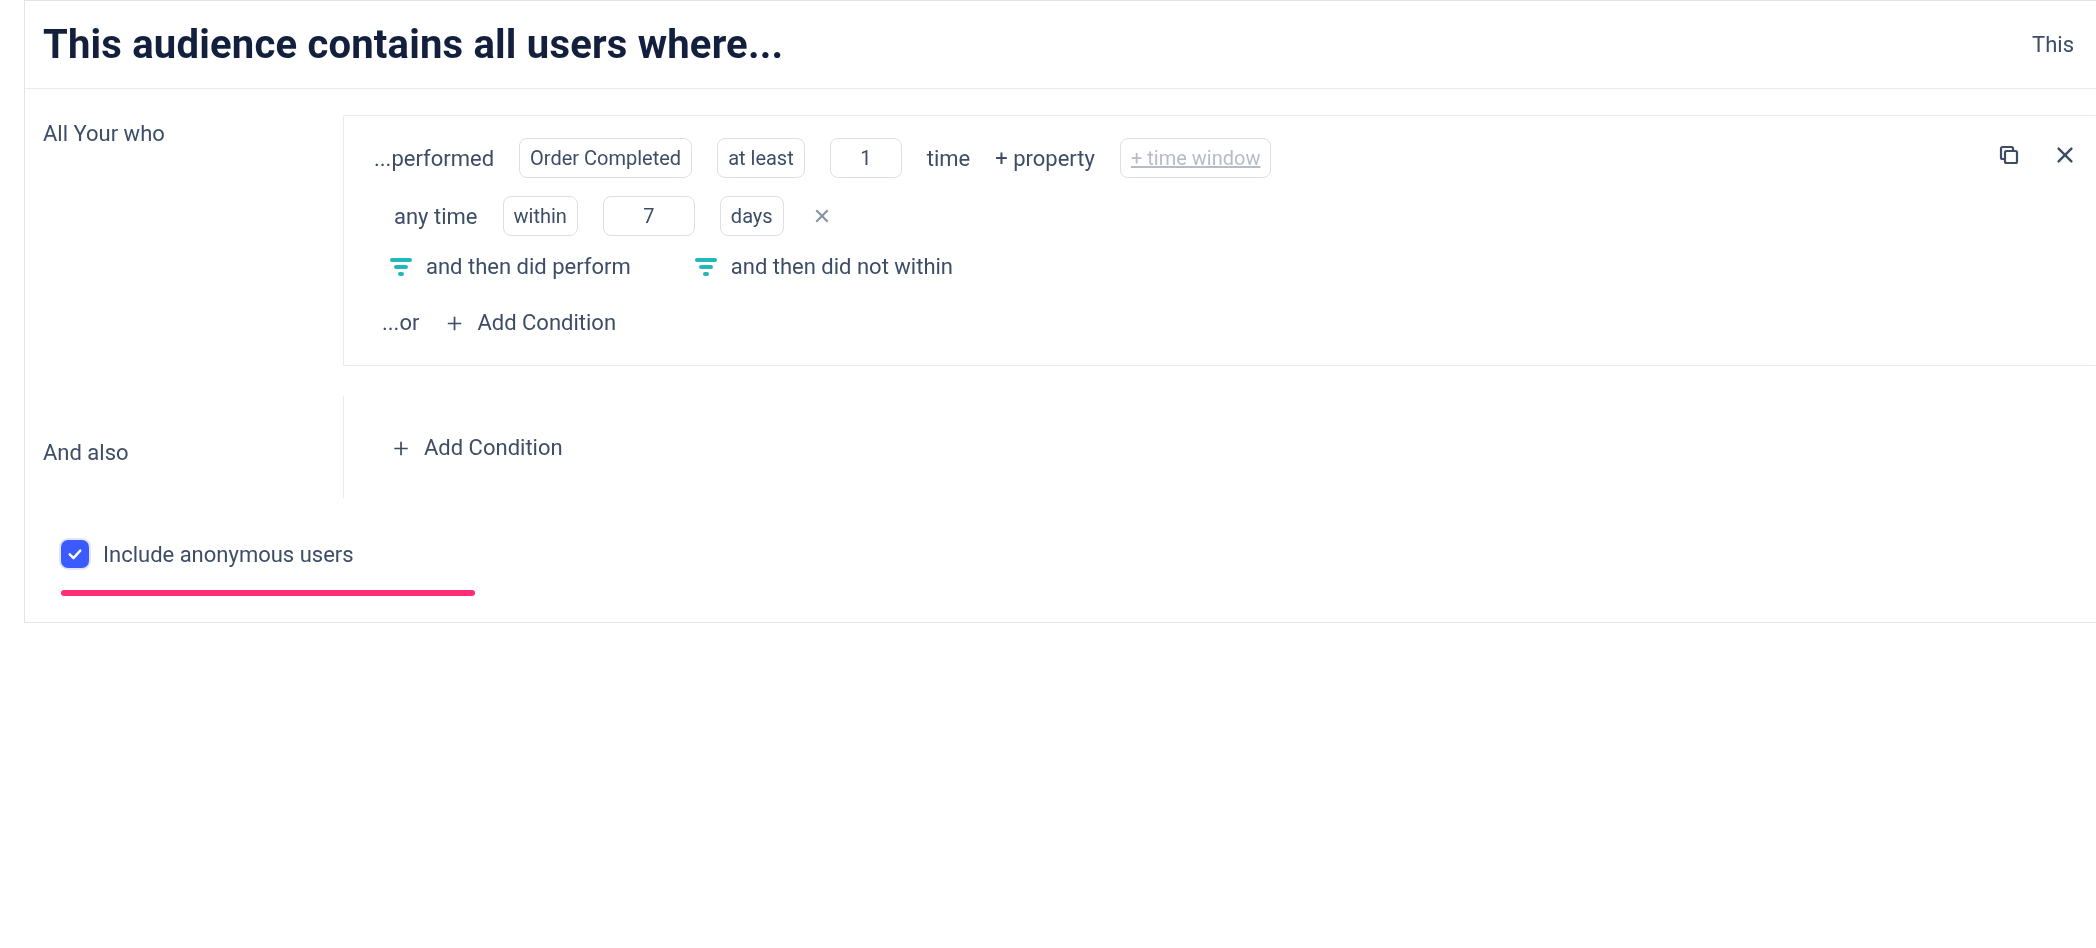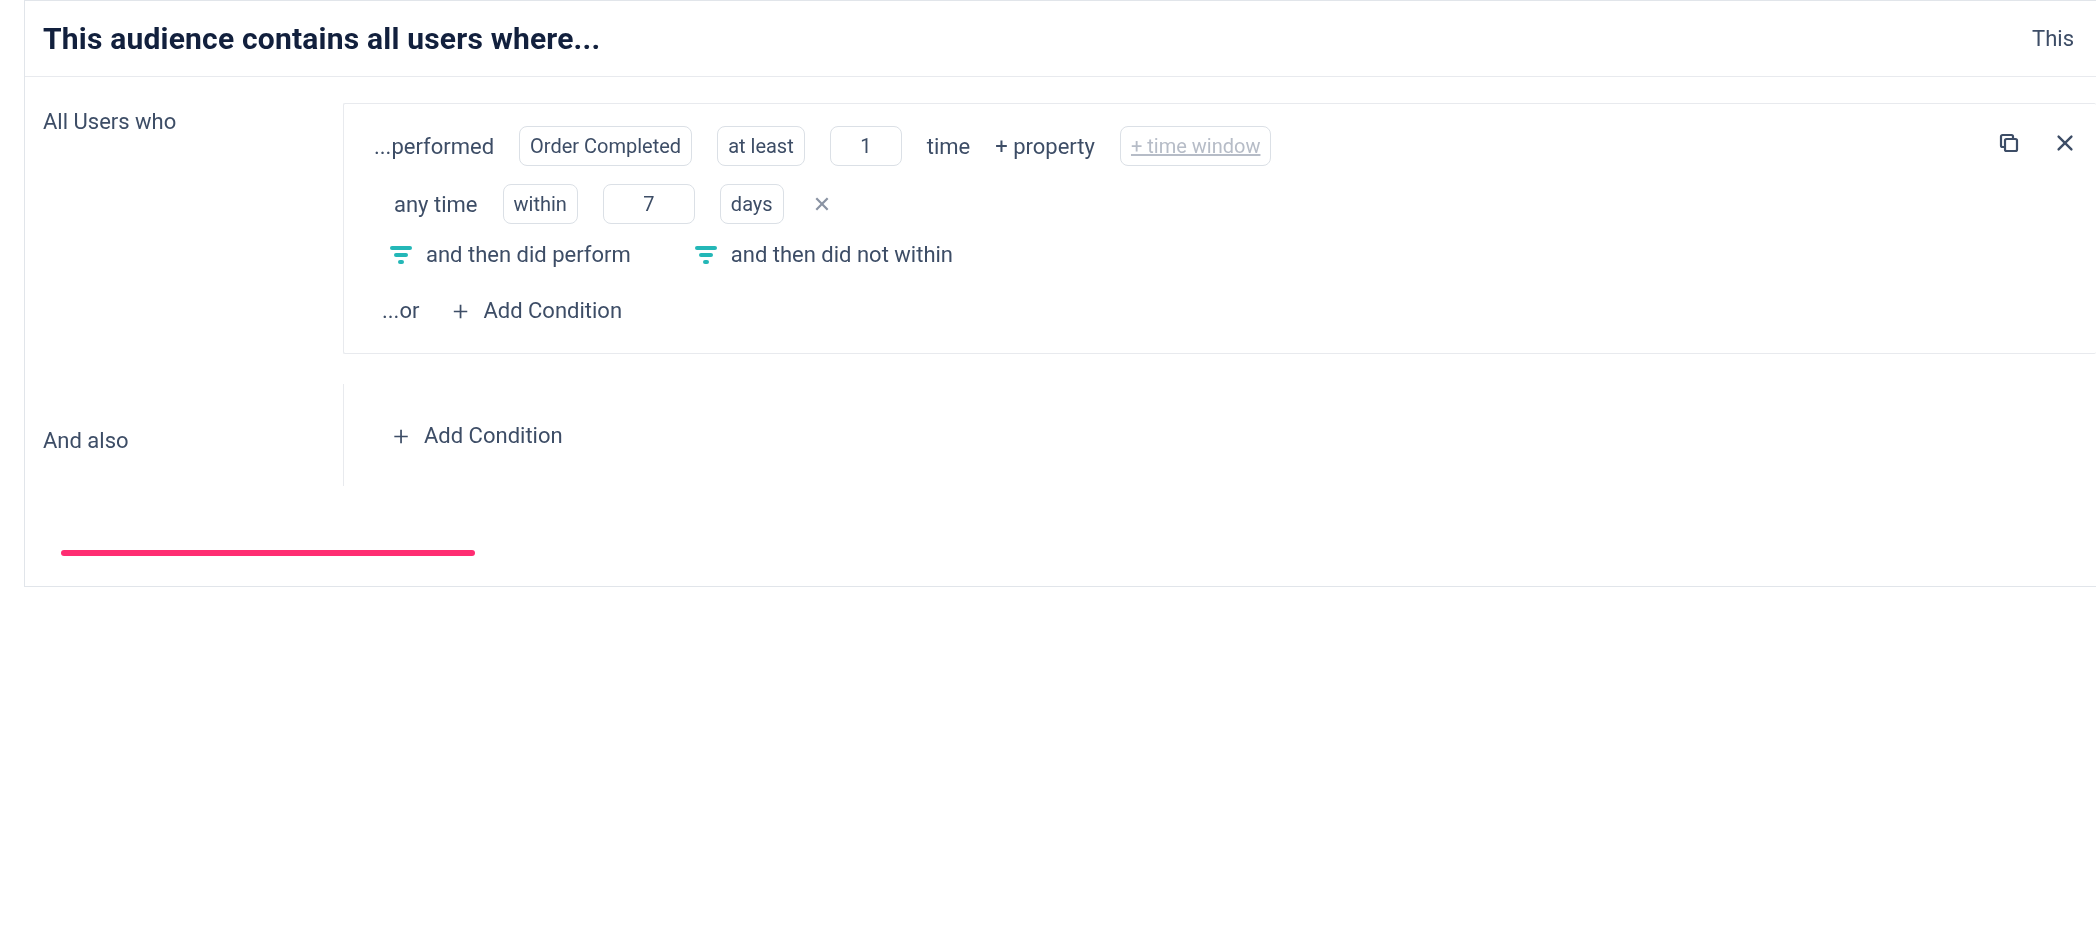--- a/index.html
+++ b/index.html
@@ -13,41 +13,41 @@
     --blue:#3b5bff;
     --pink:#ff2d72;
     --placeholder:#b6bcc7;
     --bg:#ffffff;
   }
   html,body{margin:0;padding:0;background:#fff;font-family:-apple-system,BlinkMacSystemFont,"Segoe UI",Roboto,Helvetica,Arial,sans-serif;color:var(--text);}
   .page{width:2096px;min-height:948px;box-sizing:border-box;padding:0;}
   .page-title{font-size:42px;font-weight:700;color:var(--navy);letter-spacing:.2px;margin:22px 0 48px 26px;}
   .panel{border:1px solid var(--border);border-right:none;border-radius:0;margin-left:24px;}
   .panel-header{display:flex;align-items:center;justify-content:space-between;padding:20px 22px 20px 18px;border-bottom:1px solid var(--light-border);}
-  .panel-header h2{margin:0;font-size:30px;font-weight:700;color:var(--navy);letter-spacing:.2px;}
+  .panel-header h2{margin:0;font-size:40px;font-weight:700;color:var(--navy);letter-spacing:.2px;}
   .clone{font-size:22px;color:var(--muted);cursor:pointer;}
   .body{padding:26px 0 26px 18px;}
   .row{display:flex;align-items:flex-start;}
   .row-label{width:300px;font-size:22px;color:var(--muted);padding-top:6px;}
   .builder{flex:1;border:1px solid var(--light-border);border-right:none;border-radius:2px;padding:22px 14px 30px 30px;position:relative;}
   .line{display:flex;align-items:center;flex-wrap:wrap;gap:25px;margin-bottom:18px;}
   .lbl{font-size:22px;color:var(--muted);}
   .pill{display:inline-flex;align-items:center;justify-content:center;height:40px;padding:0 10px;font-size:20px;color:var(--muted);background:#fff;border:1px solid var(--pill-border);border-radius:8px;cursor:pointer;box-sizing:border-box;}
   .pill.small{padding:0 16px;min-width:50px;}
   .pill.num{min-width:72px;}
   .pill.muted{color:var(--placeholder);text-decoration:underline;}
   .text-btn{font-size:22px;color:var(--muted);cursor:pointer;display:inline-flex;align-items:center;gap:10px;}
   .funnel-group{display:flex;gap:64px;margin-top:6px;margin-bottom:30px;margin-left:16px;}
   .funnel-btn{display:inline-flex;align-items:center;gap:14px;font-size:22px;color:var(--muted);cursor:pointer;}
   .funnel-icon{width:22px;height:18px;position:relative;}
   .funnel-icon span{position:absolute;left:50%;transform:translateX(-50%);height:4px;background:var(--teal);border-radius:2px;}
   .funnel-icon .b1{top:0;width:22px;}
   .funnel-icon .b2{top:7px;width:14px;}
   .funnel-icon .b3{top:14px;width:6px;}
-  .add-row{display:flex;align-items:center;gap:28px;margin-top:30px;margin-left:8px;}
+  .add-row{display:flex;align-items:center;gap:22px;margin-top:30px;margin-left:8px;}
   .plus{font-size:26px;font-weight:400;color:var(--muted);line-height:1;}
   .icon-btn{display:inline-flex;align-items:center;justify-content:center;width:34px;height:34px;color:var(--muted);cursor:pointer;}
   .top-right-actions{position:absolute;top:22px;right:14px;display:flex;gap:22px;}
   .close-tw{font-size:22px;color:#8a93a3;cursor:pointer;padding:0 4px;}
   .and-also{display:flex;align-items:center;margin-top:30px;}
   .and-also .row-label{padding-top:10px;}
   .and-also-rail{border-left:1px solid var(--light-border);padding:38px 0 38px 44px;flex:1;display:flex;align-items:center;}
   .footer{margin:42px 0 0 18px;display:inline-flex;flex-direction:column;align-items:flex-start;}
   .cb-row{display:inline-flex;align-items:center;gap:14px;}
   .cb{width:28px;height:28px;border-radius:7px;background:var(--blue);display:inline-flex;align-items:center;justify-content:center;cursor:pointer;box-shadow:0 0 0 2px rgba(59,91,255,.15);}
@@ -63,21 +63,21 @@
 
   <div class="panel">
     <div class="panel-header">
       <h2>This audience contains all users where...</h2>
       <div class="clone">This</div>
     </div>
 
     <div class="body">
 
       <div class="row">
-        <div class="row-label">All Users who</div>
+        <div class="row-label">All Your who</div>
 
         <div class="builder">
           <div class="top-right-actions">
             <span class="icon-btn">
               <svg viewBox="0 0 24 24" width="24" height="24" fill="none" stroke="currentColor" stroke-width="2.2">
                 <rect x="8" y="8" width="12" height="12" rx="1.5"></rect>
                 <path d="M16 8V5.5A1.5 1.5 0 0 0 14.5 4H5.5A1.5 1.5 0 0 0 4 5.5v9A1.5 1.5 0 0 0 5.5 16H8"></path>
               </svg>
             </span>
             <span class="icon-btn">
@@ -138,18 +138,26 @@
         <div class="row-label">And also</div>
         <div class="and-also-rail">
           <span class="text-btn">
             <span class="plus">＋</span>
             <span>Add Condition</span>
           </span>
         </div>
       </div>
 
       <div class="footer">
+        <div class="cb-row">
+          <span class="cb">
+            <svg viewBox="0 0 24 24">
+                <path d="M5 12.5 L10 17.5 L19 7.5" fill="none" stroke="#fff" stroke-width="3.2" stroke-linecap="round" stroke-linejoin="round"></path>
+              </svg>
+          </span>
+          <span class="cb-label">Include anonymous users</span>
+        </div>
         <div class="underline"></div>
       </div>
 
     </div>
   </div>
 </div>
 
 </body></html>

